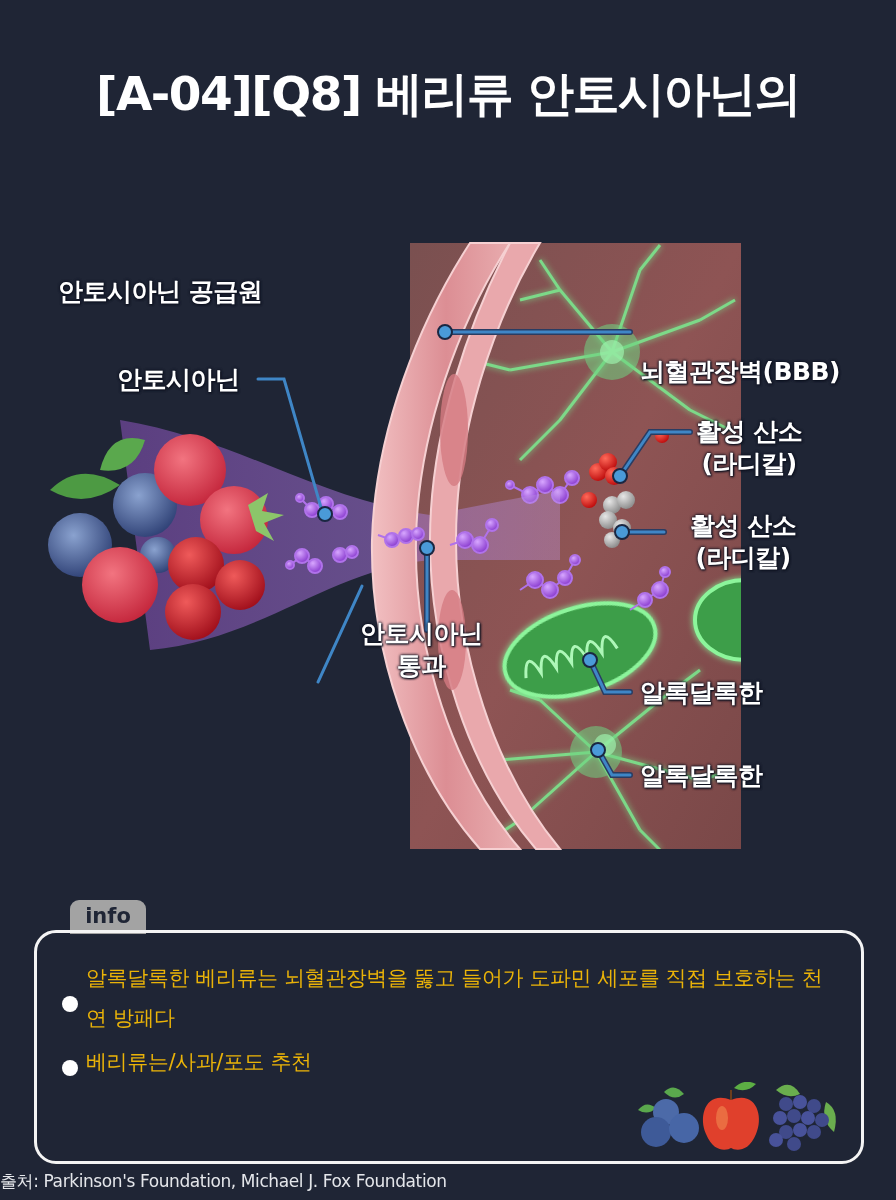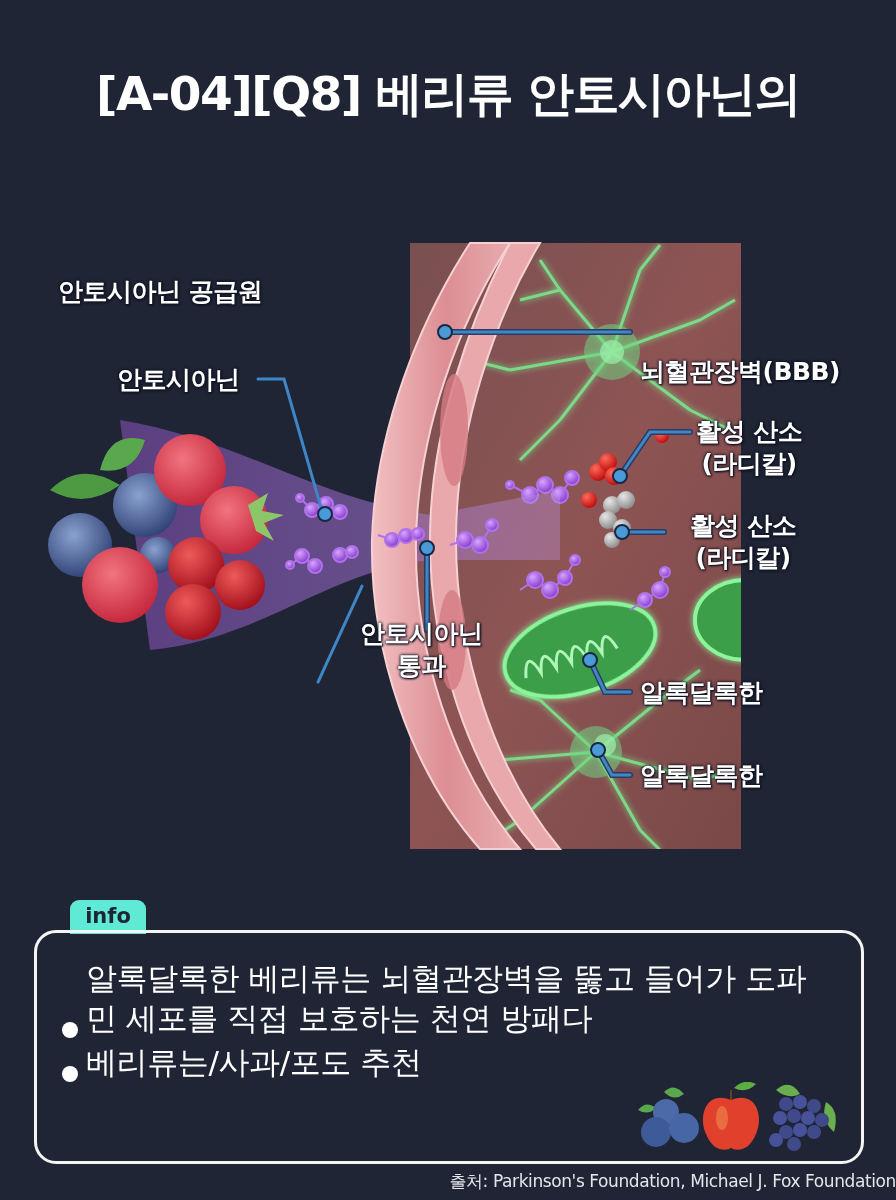--- a/index.html
+++ b/index.html
@@ -25,40 +25,40 @@
 
   .lbl {
     position: absolute; font-weight: bold; font-size: 25px; line-height: 32px;
     color: #ffffff; text-align: center; white-space: nowrap; letter-spacing: -0.5px;
     text-shadow: 0 0 3px #0e1220, 0 0 3px #0e1220, 1px 1px 2px #0e1220;
   }
   .lbl div { white-space: nowrap; }
 
   .info-tab {
     position: absolute; left: 70px; top: 900px; width: 76px; height: 34px;
-    background: #5eead4; border-radius: 9px 9px 0 0;
+    background: #a3a3a3; border-radius: 9px 9px 0 0;
     color: #1f2535; font-weight: bold; font-size: 21px; text-align: center; line-height: 32px;
   }
   .info-box {
     position: absolute; left: 34px; top: 930px; width: 830px; height: 234px;
     border: 3px solid #f4f4f4; border-radius: 22px;
   }
   .bullets { position: absolute; left: 60px; top: 958px; width: 770px; }
   .bullet {
-    display: flex; align-items: flex-end; font-size: 31px; line-height: 40px;
-    color: #ffffff; margin-bottom: 4px; letter-spacing: -0.4px;
+    display: flex; align-items: center; font-size: 21px; line-height: 40px;
+    color: #eab308; margin-bottom: 4px; letter-spacing: -0.4px;
   }
   .bullet .dot {
     flex: 0 0 16px; width: 16px; height: 16px; border-radius: 50%;
     background: #ffffff; margin: 12px 8px 0 2px;
   }
   .bullet .txt { flex: 1; }
   .fruits { position: absolute; left: 636px; top: 1082px; }
   .source {
-    position: absolute; left: 0; top: 1170px; width: 896px; text-align: right;
+    position: absolute; left: 0; top: 1170px; width: 896px; text-align: left;
     font-size: 17px; color: #e4e6ea; letter-spacing: -0.4px;
   }
 </style>
 </head>
 <body>
 
 <div class="title">
   <div>[A-04][Q8] 베리류 안토시아닌의</div>
 </div>
 

